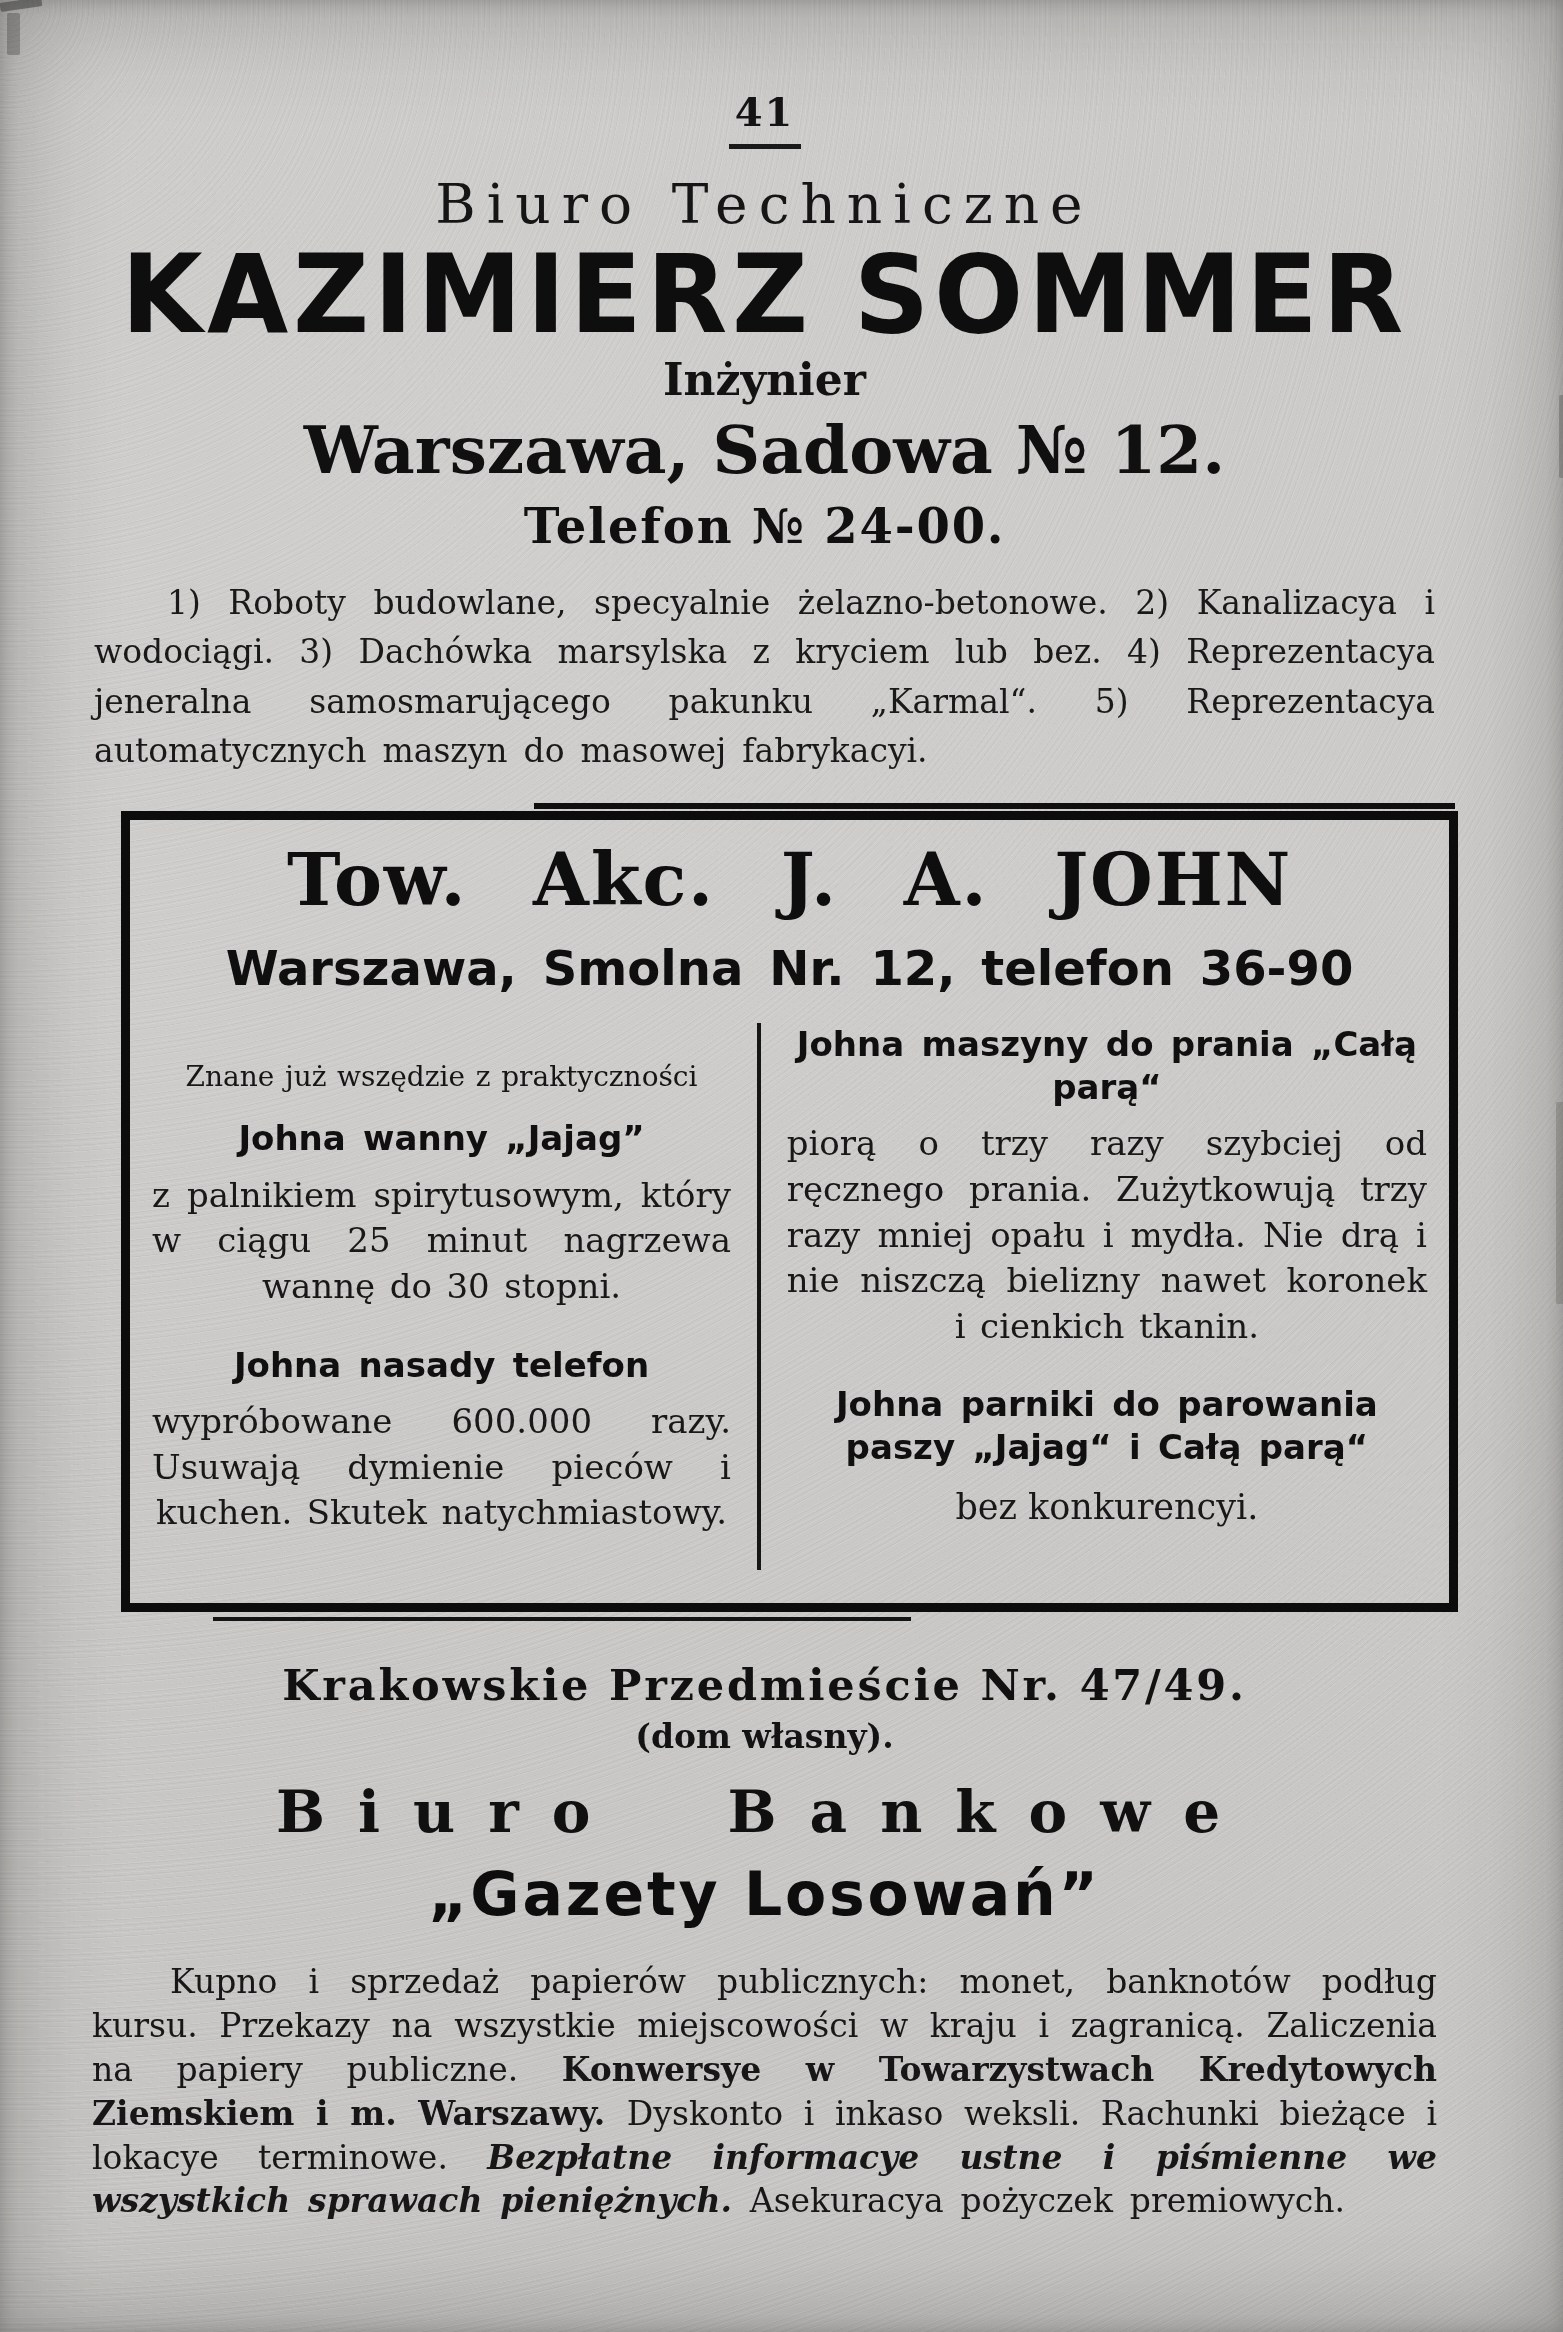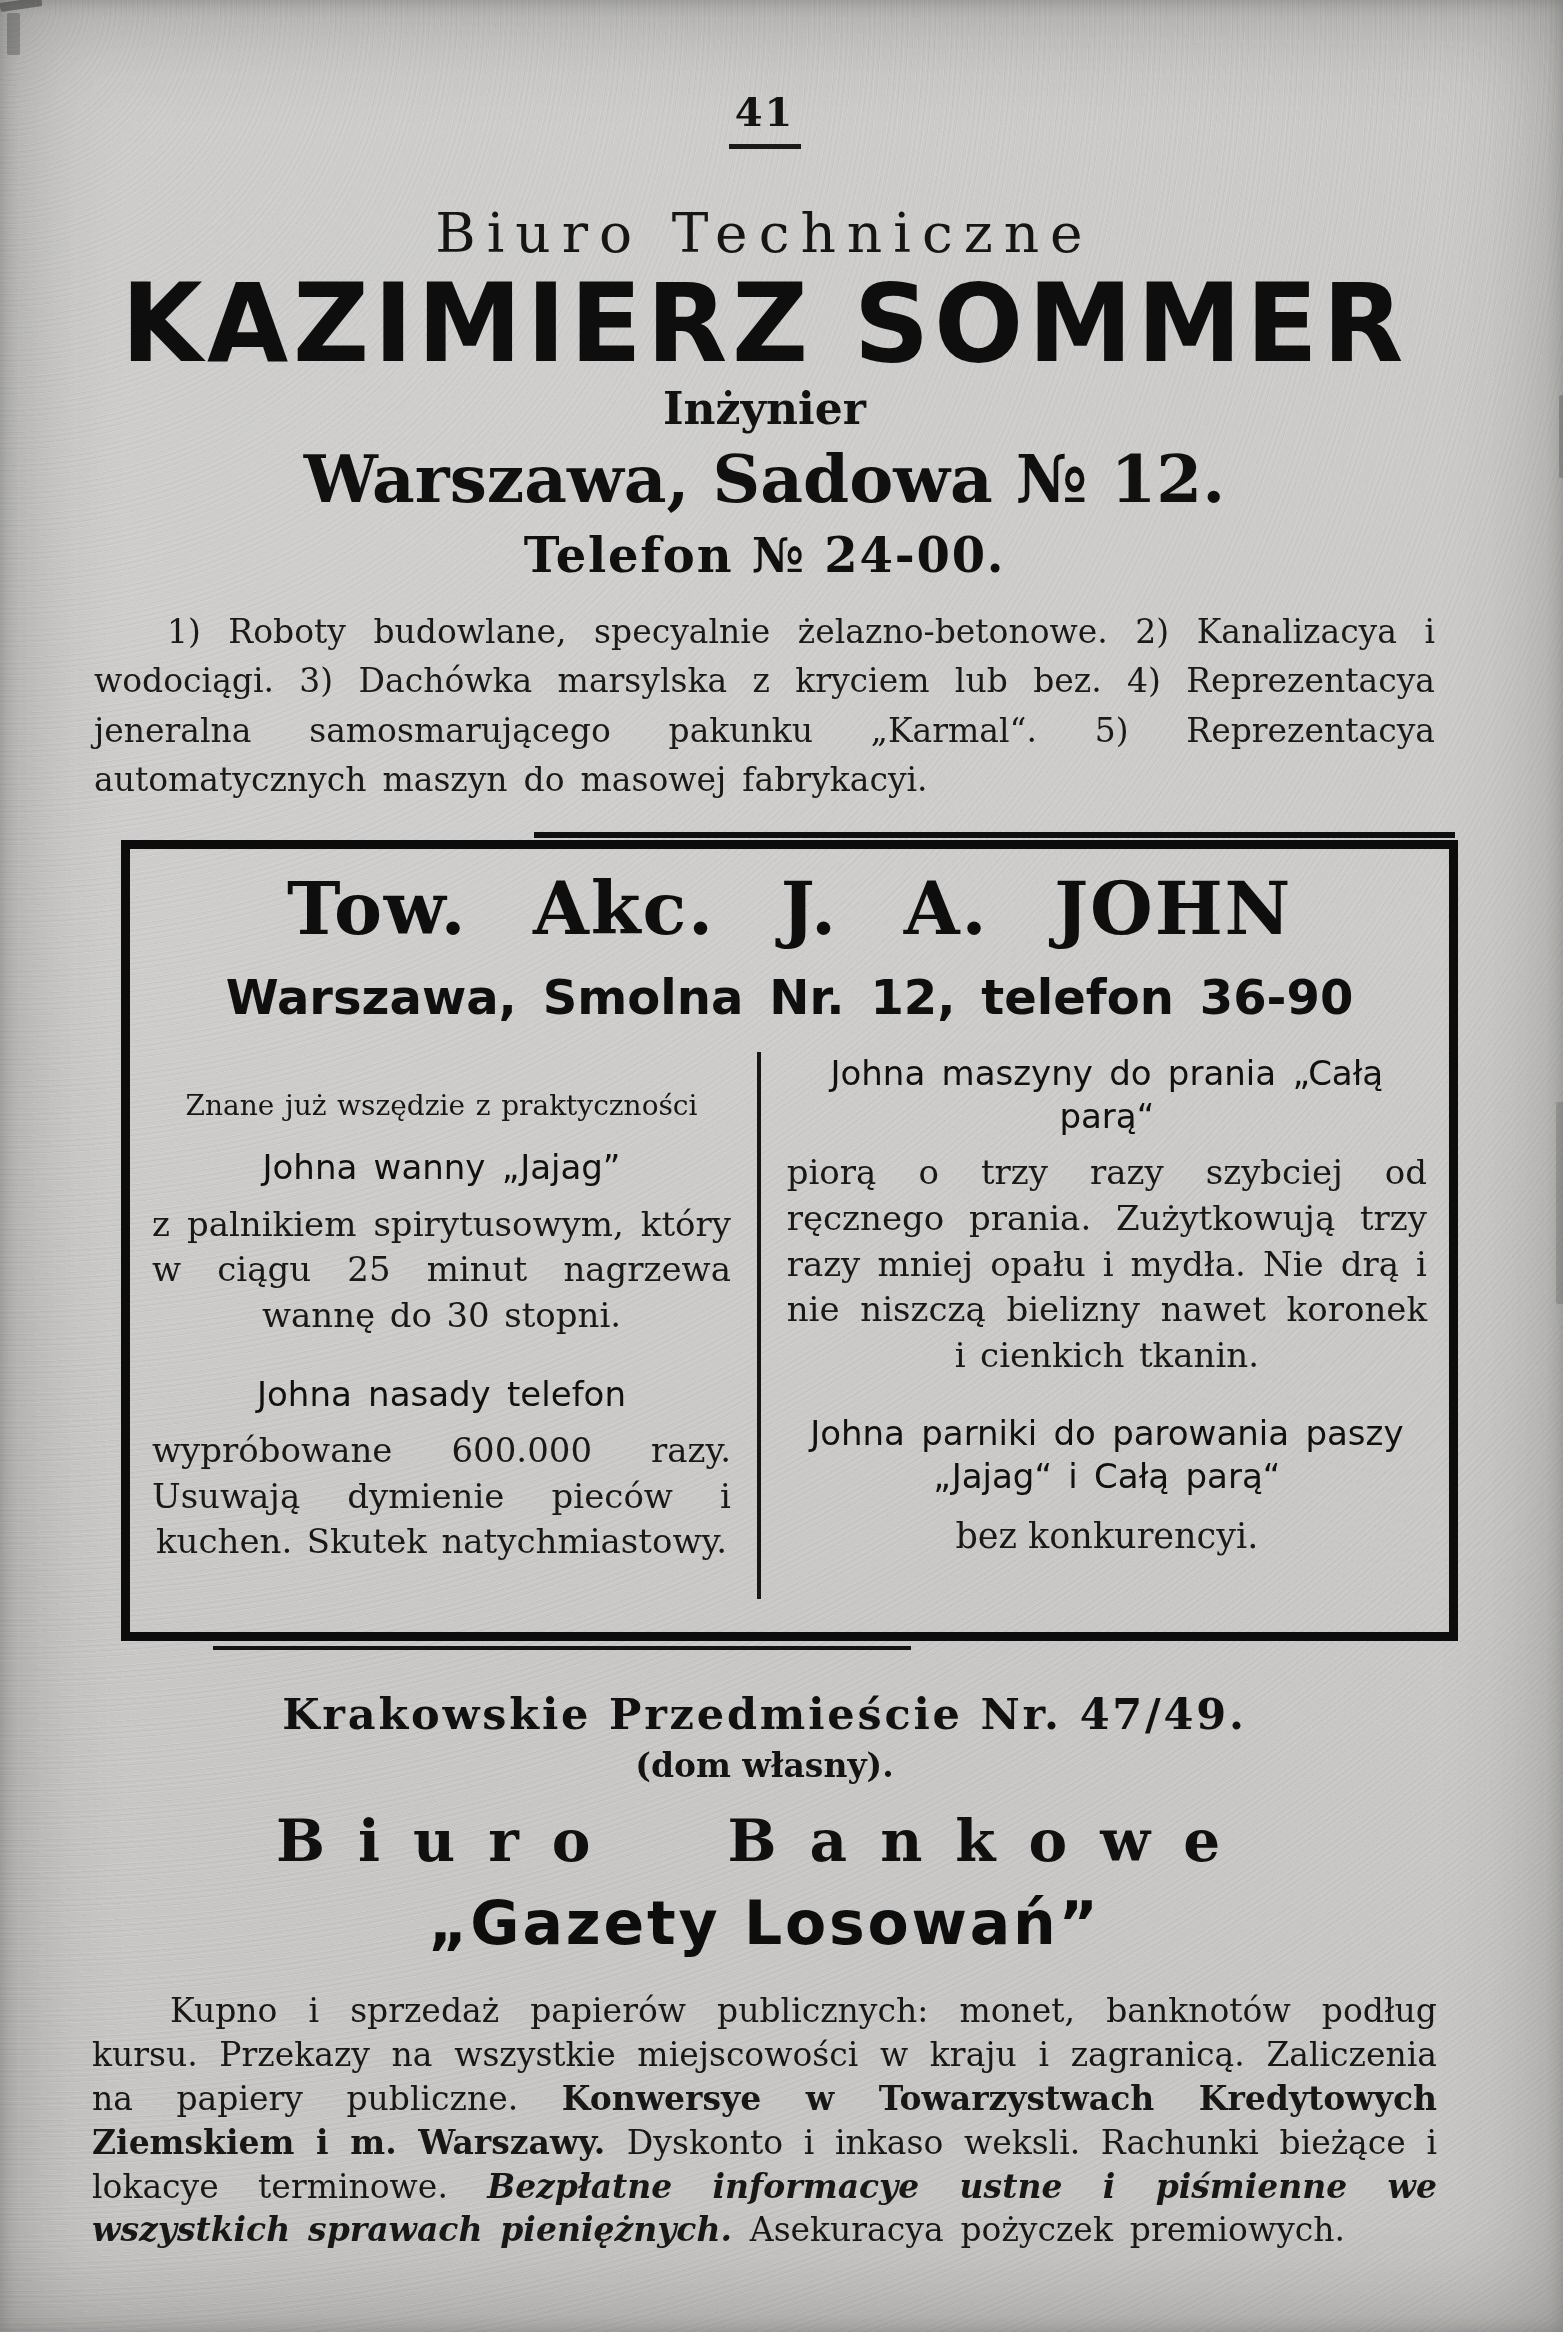--- a/index.html
+++ b/index.html
@@ -16,21 +16,21 @@
     overflow:hidden;
     color:#1b1b1b;
     font-family:"DejaVu Serif","Liberation Serif",serif;
     -webkit-font-smoothing:antialiased;
   }
   .content{position:absolute;left:55px;top:0;width:1419px;text-align:center;}
 
   .page-number{margin-top:88px;font-size:40px;font-weight:bold;letter-spacing:1.8px;color:#141414;}
   .page-number-rule{width:72px;height:4.6px;background:#1a1a1a;margin:9.2px auto 0;}
 
-  .office-type{margin-top:52px;font-size:55px;letter-spacing:11px;color:#151515;}
+  .office-type{margin-top:23px;font-size:55px;letter-spacing:11px;color:#151515;}
   .advertiser-name{
     margin-top:5.5px;font-family:"DejaVu Sans","Liberation Sans",sans-serif;
     font-weight:bold;font-size:105px;line-height:1.04;letter-spacing:4.6px;color:#0e0e0e;
     transform:scaleY(1.04);
   }
   .profession{margin-top:3.7px;font-size:44px;font-weight:bold;color:#121212;}
   .address-line{margin-top:5.5px;font-size:66px;font-weight:bold;color:#101010;}
   .phone-line{margin-top:9.2px;font-size:48px;font-weight:bold;letter-spacing:1.8px;color:#101010;}
 
   .services{
@@ -55,21 +55,21 @@
     font-weight:bold;font-size:48px;word-spacing:9.2px;color:#0f0f0f;
   }
 
   .columns{display:flex;margin-top:27.5px;text-align:left;}
   .col-left{width:579px;padding-right:26px;}
   .col-divider{width:3.7px;background:#161616;}
   .col-right{flex:1;padding-left:26px;}
 
   .intro-line{font-size:28px;text-align:center;word-spacing:1.8px;color:#161616;margin-top:37px;}
   .product-heading{
-    font-family:"DejaVu Sans","Liberation Sans",sans-serif;font-weight:normal;
+    font-family:"DejaVu Sans","Liberation Sans",sans-serif;font-weight:bold;
     font-size:34px;text-align:center;line-height:1.25;margin-top:24px;color:#101010;
     word-spacing:5.5px;
   }
   .product-text{
     font-size:34px;line-height:1.34;margin-top:13px;color:#181818;
     text-align:justify;text-align-last:center;word-spacing:3.7px;
   }
   .col-right .product-heading:first-child{margin-top:0;}
   .centered-note{font-size:35px;text-align:center;margin-top:18.4px;color:#181818;}
 

